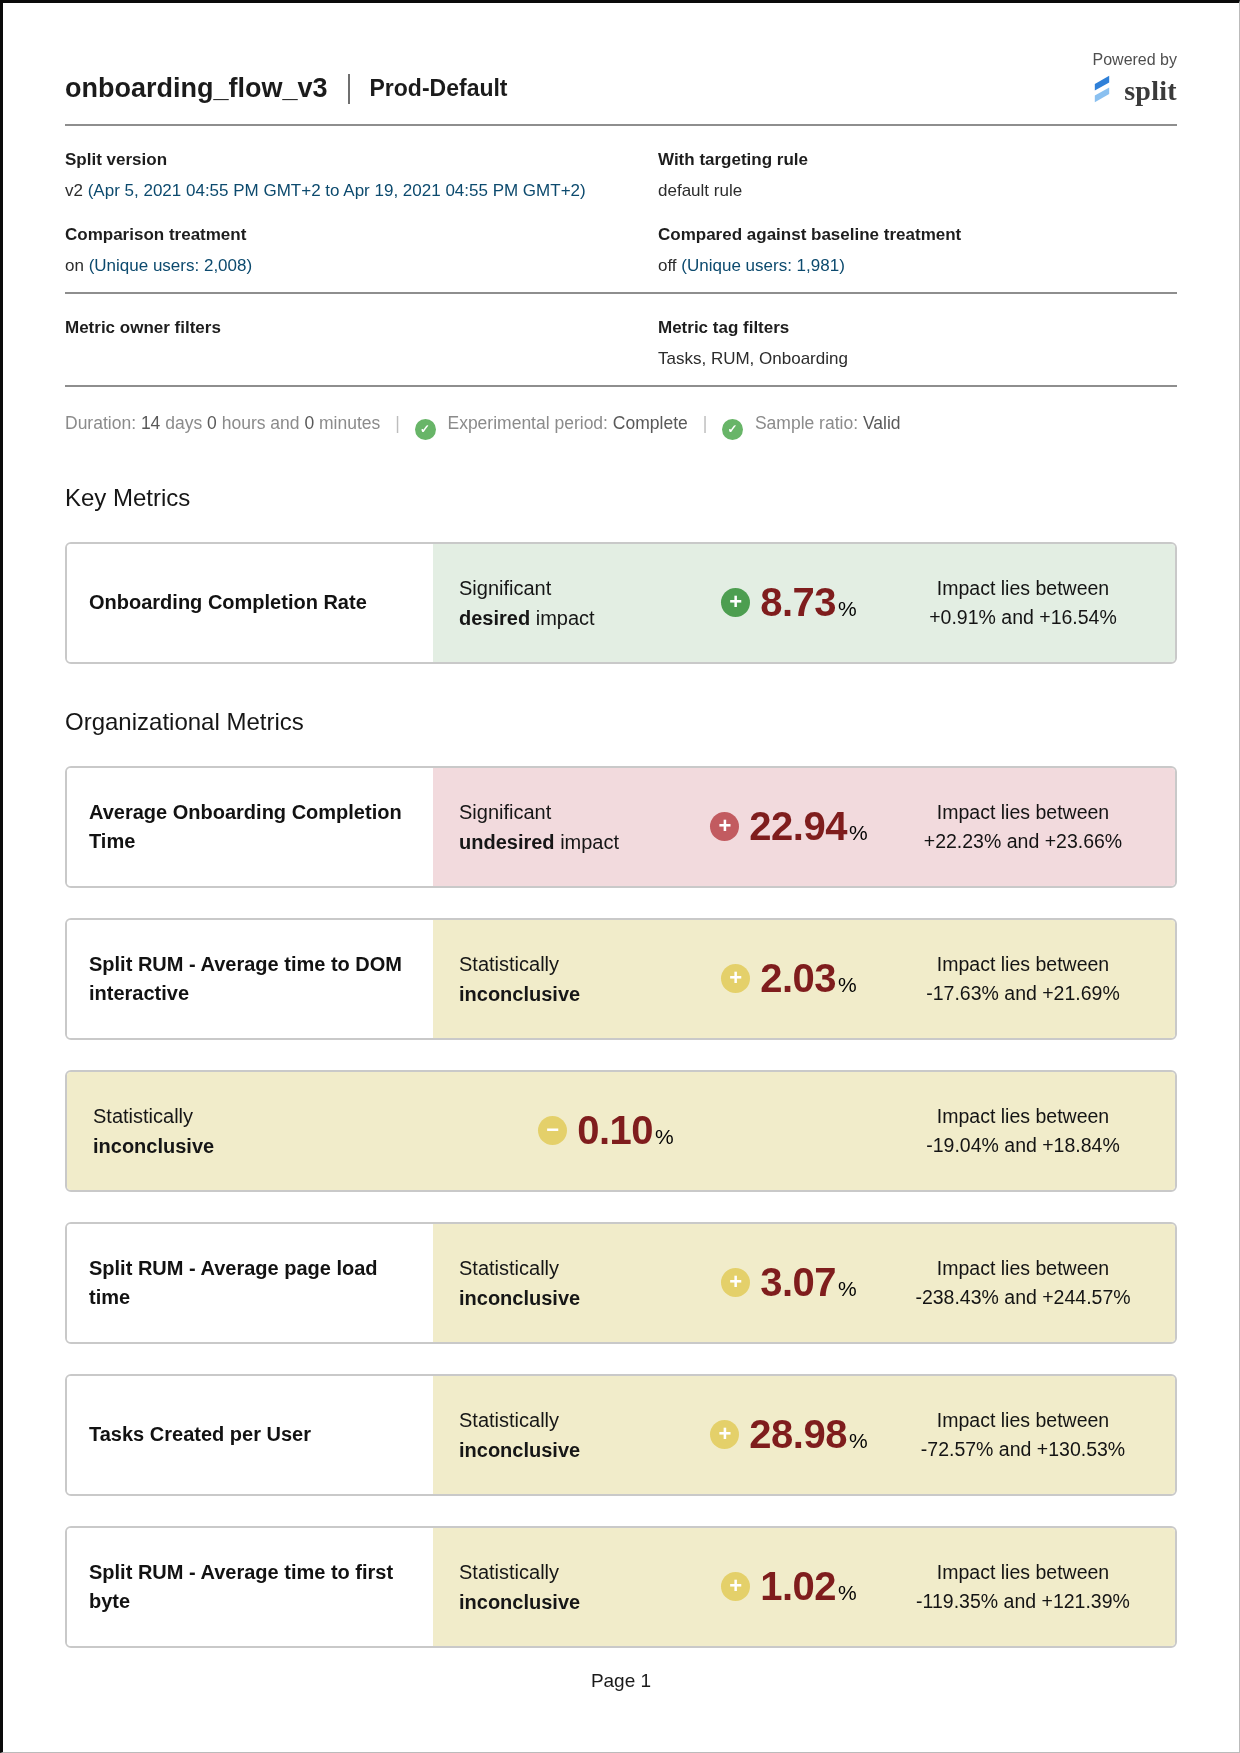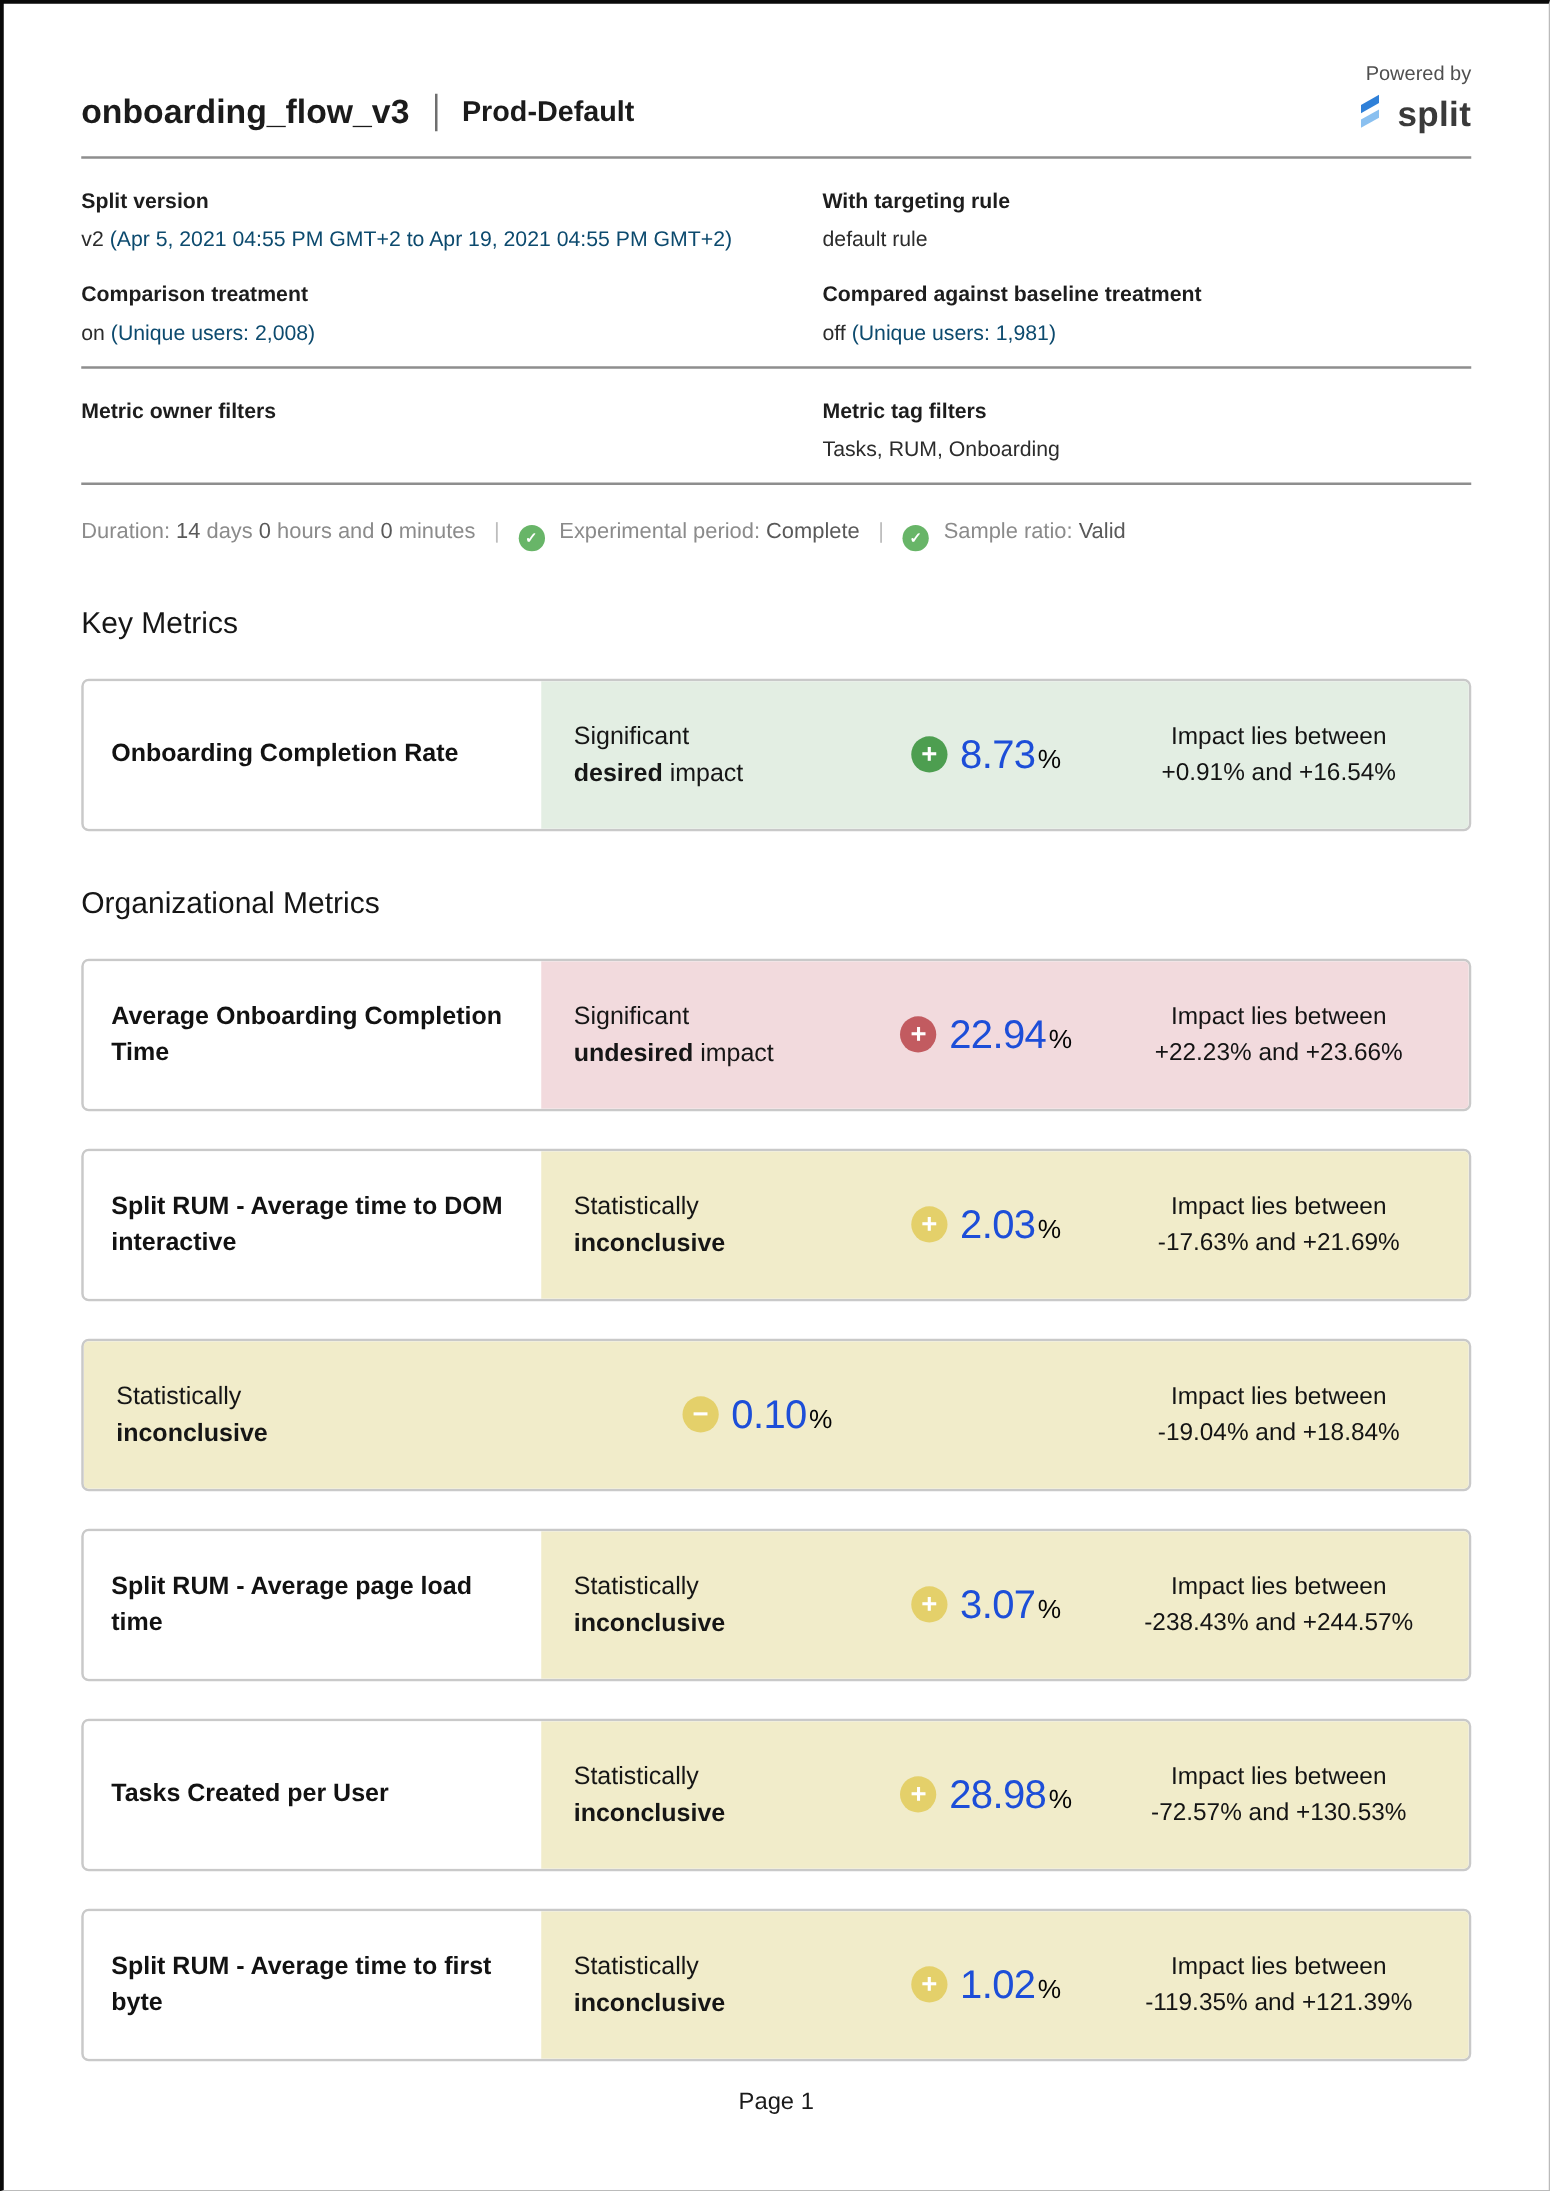--- a/index.html
+++ b/index.html
@@ -16,21 +16,21 @@
   .page { padding:0 62px; }
 
   
   .header { display:flex; justify-content:space-between; align-items:flex-end; padding-top:48px; }
   .title-row { display:flex; align-items:center; gap:20px; padding-bottom:4px; }
   .split-name { font-size:27px; font-weight:700; color:#1b1b1b; }
   .title-sep { width:2px; height:30px; background:#6f6f6f; }
   .env-name { font-size:23px; font-weight:700; color:#1b1b1b; }
   .powered { text-align:right; }
   .powered-by { font-size:16px; color:#4f4f4f; margin-bottom:5px; }
-  .brand { display:flex; justify-content:flex-end; align-items:center; gap:7px; }
+  .brand { display:flex; justify-content:flex-end; align-items:center; gap:7px;font-family:Liberation Serif, serif; }
   .brand-word { font-size:28px; font-weight:700; color:#3a3a3a; letter-spacing:.3px; }
 
   hr.rule { border:none; border-top:2px solid #8e8e8e; margin-top:16px; }
 
   
   .meta-grid { display:grid; grid-template-columns:593px 1fr; }
   .meta-field { margin-top:24px; }
   .meta-label { font-size:17px; font-weight:700; color:#1d1d1d; }
   .meta-value { margin-top:11px; font-size:17px; min-height:20px; }
   .meta-strong { color:#2c2c2c; }
@@ -72,21 +72,21 @@
   .value { flex:1; display:flex; align-items:center; justify-content:center; gap:10px; }
   .badge {
     width:29px; height:29px; border-radius:50%; flex:0 0 29px;
     display:flex; align-items:center; justify-content:center;
     color:#ffffff; font-size:22px; font-weight:700; line-height:1; padding-bottom:2px;
   }
   .tone-green  .badge { background:#4d9e50; }
   .tone-red    .badge { background:#c25b60; }
   .tone-yellow .badge { background:#e4d06a; }
   .numwrap { display:inline-flex; align-items:baseline; }
-  .num { font-size:32px; font-weight:400; color:#1d4ed8; letter-spacing:-.5px; }
+  .num { font-size:40px; font-weight:700; color:#7f1d1d; letter-spacing:-.5px; }
   .unit { font-size:21px; color:#050505; margin-left:2px; }
 
   .impact { width:252px; text-align:center; font-size:19.5px; line-height:1.45; color:#141414; }
 
   .footer { text-align:center; font-size:19px; color:#1a1a1a; margin-top:22px; }
 </style>
 </head>
 <body>
 
 <div class="page">

